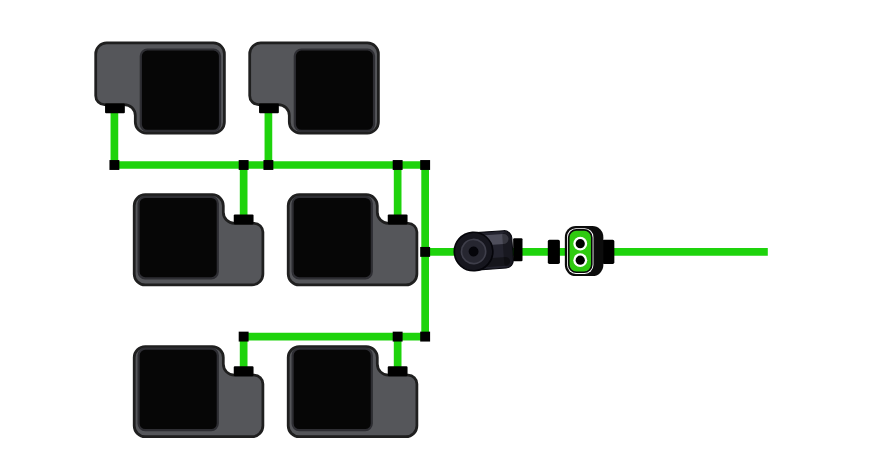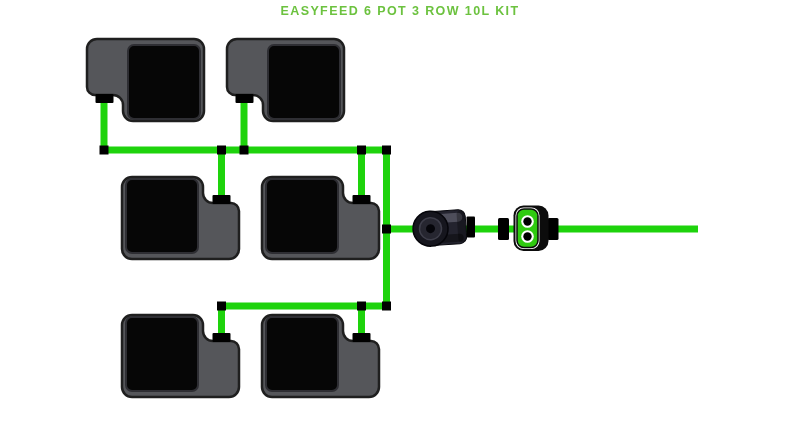--- a/index.html
+++ b/index.html
@@ -21,21 +21,20 @@
   .tube { stroke: var(--tube-green, #1ed30c); stroke-width: 7; fill: none; }
   .tray { fill: var(--tray-gray, #55565a); stroke: var(--tray-border, #1f1f1f); stroke-width: 2.5; }
   .potsq { fill: var(--pot-opening, #060606); stroke: var(--pot-opening-border, #2e2e33); stroke-width: 2; }
   .fitting { fill: var(--fitting-black, #000000); }
 </style>
 </head>
 <body>
 
 <div class="stage">
 
-  <div class="title">EASYFEED 6 POT 3 ROW 10L KIT</div>
 
   <svg class="diagram" width="800" height="427" viewBox="0 0 800 427" xmlns="http://www.w3.org/2000/svg">
 
     <defs>
       <g id="pot-shape">
         <path class="tray" d="M10,0 H107 A10,10 0 0 1 117,10 V72 A10,10 0 0 1 107,82 H46 A10,10 0 0 1 36,72 V66 A10,10 0 0 0 26,56 H8 A8,8 0 0 1 0,48 V10 A10,10 0 0 1 10,0 Z"></path>
         <rect class="potsq" x="41" y="6" width="72" height="74" rx="6"></rect>
         <rect class="fitting" x="8.5" y="55" width="18" height="9" rx="1"></rect>
       </g>
     </defs>

